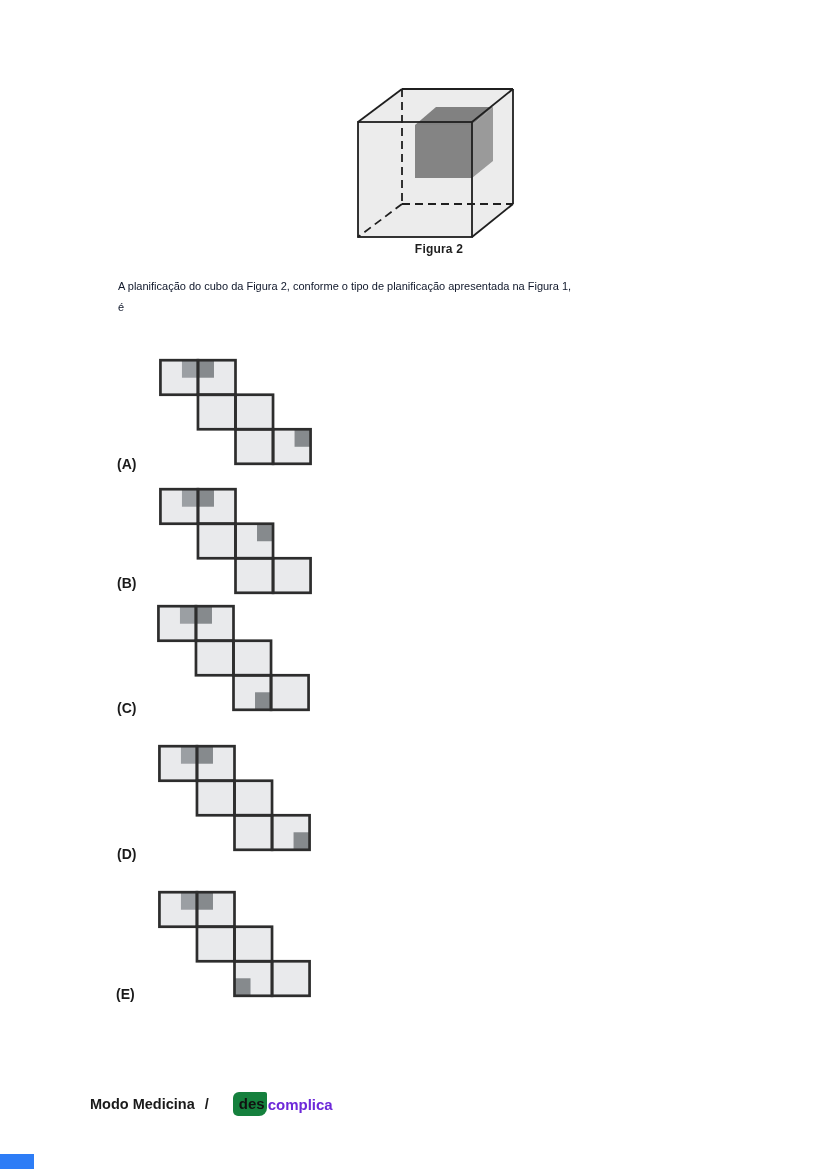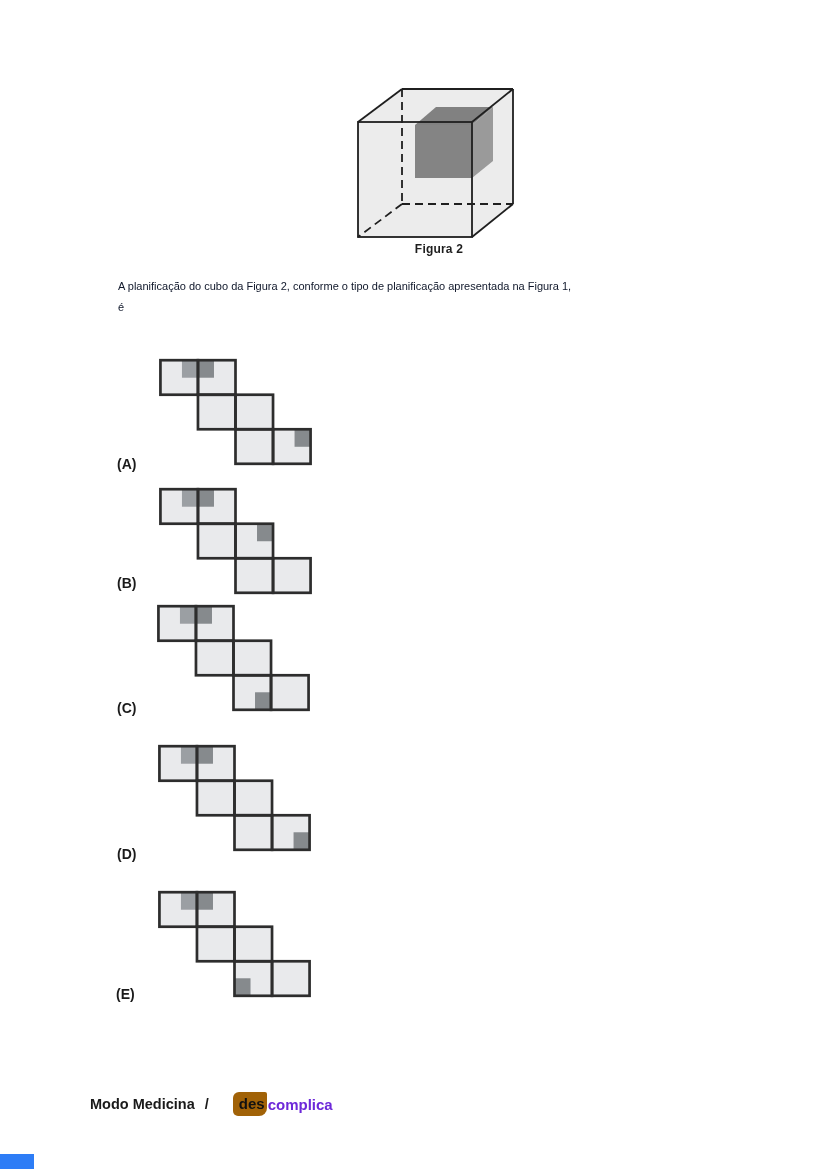--- a/index.html
+++ b/index.html
@@ -183,18 +183,18 @@
       <rect x="77.2" y="36.7" width="37.5" height="34.5" fill="none" stroke="#2d2d2d" stroke-width="2.7"></rect>
       <rect x="77.2" y="71.2" width="37.5" height="34.5" fill="none" stroke="#2d2d2d" stroke-width="2.7"></rect>
       <rect x="114.7" y="71.2" width="37.5" height="34.5" fill="none" stroke="#2d2d2d" stroke-width="2.7"></rect>
     </svg></div>
 <span class="opt-label lbl-e">(E)</span>
 
 <div class="footer">
   <span>Modo Medicina</span>
   <span class="sep">/</span>
   <span class="logo">
-      <span class="logo-des" style="background: #a16207;">des</span>
+      <span class="logo-des" style="background: #15803d;">des</span>
       <span class="logo-rest">complica</span>
     </span>
 </div>
 
 <div class="page-peek" style="background: rgb(46, 125, 246);"></div>
 
 </body></html>

